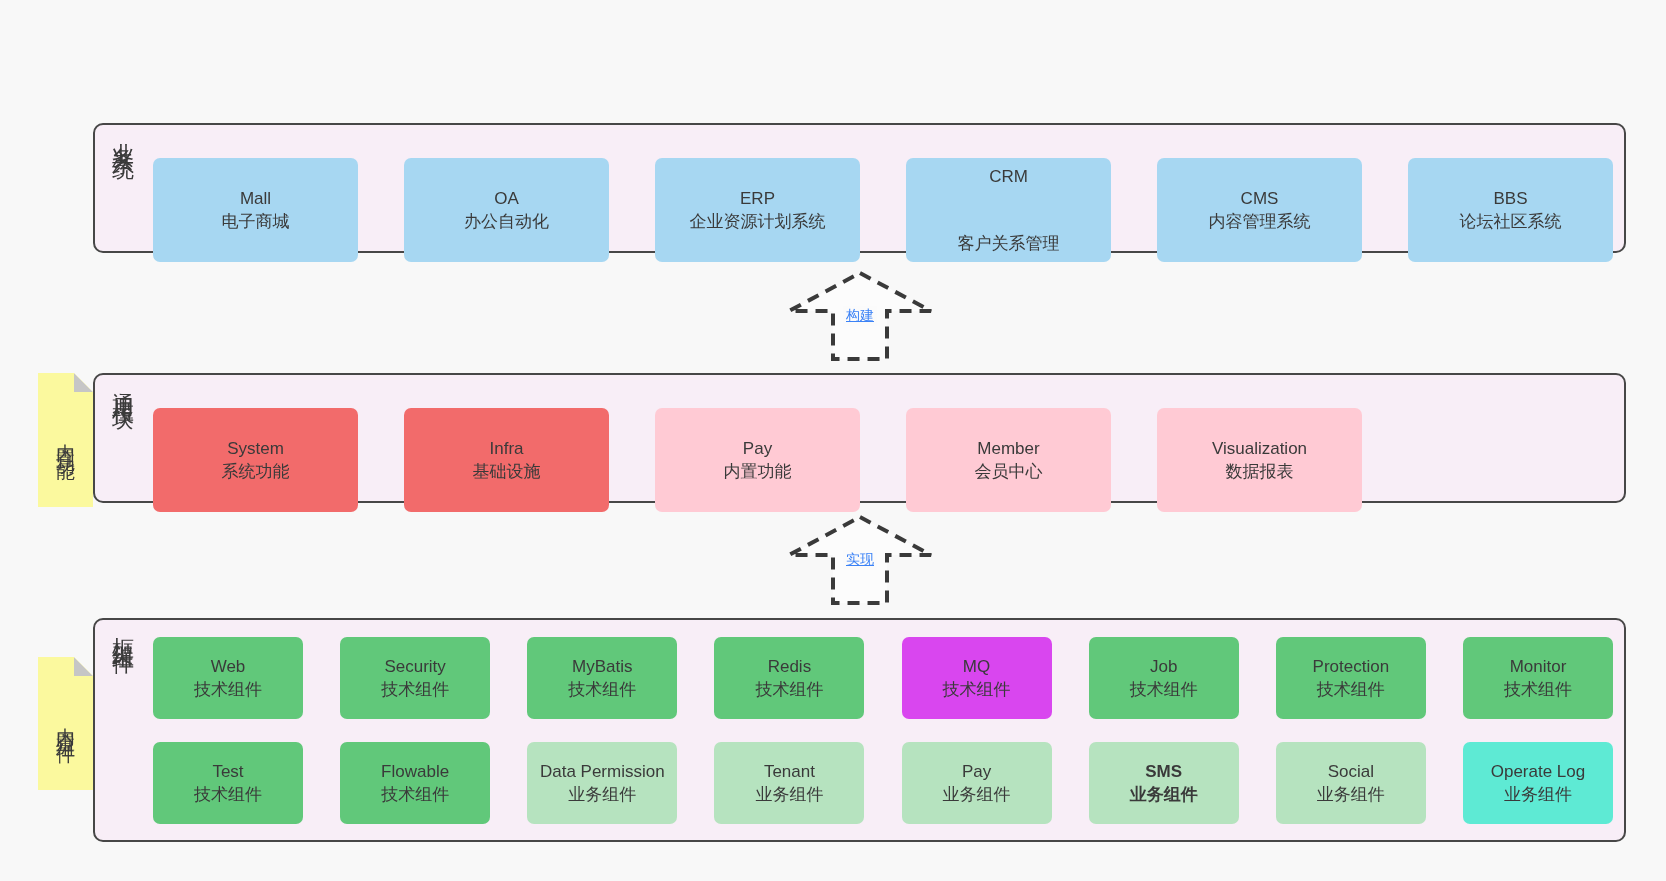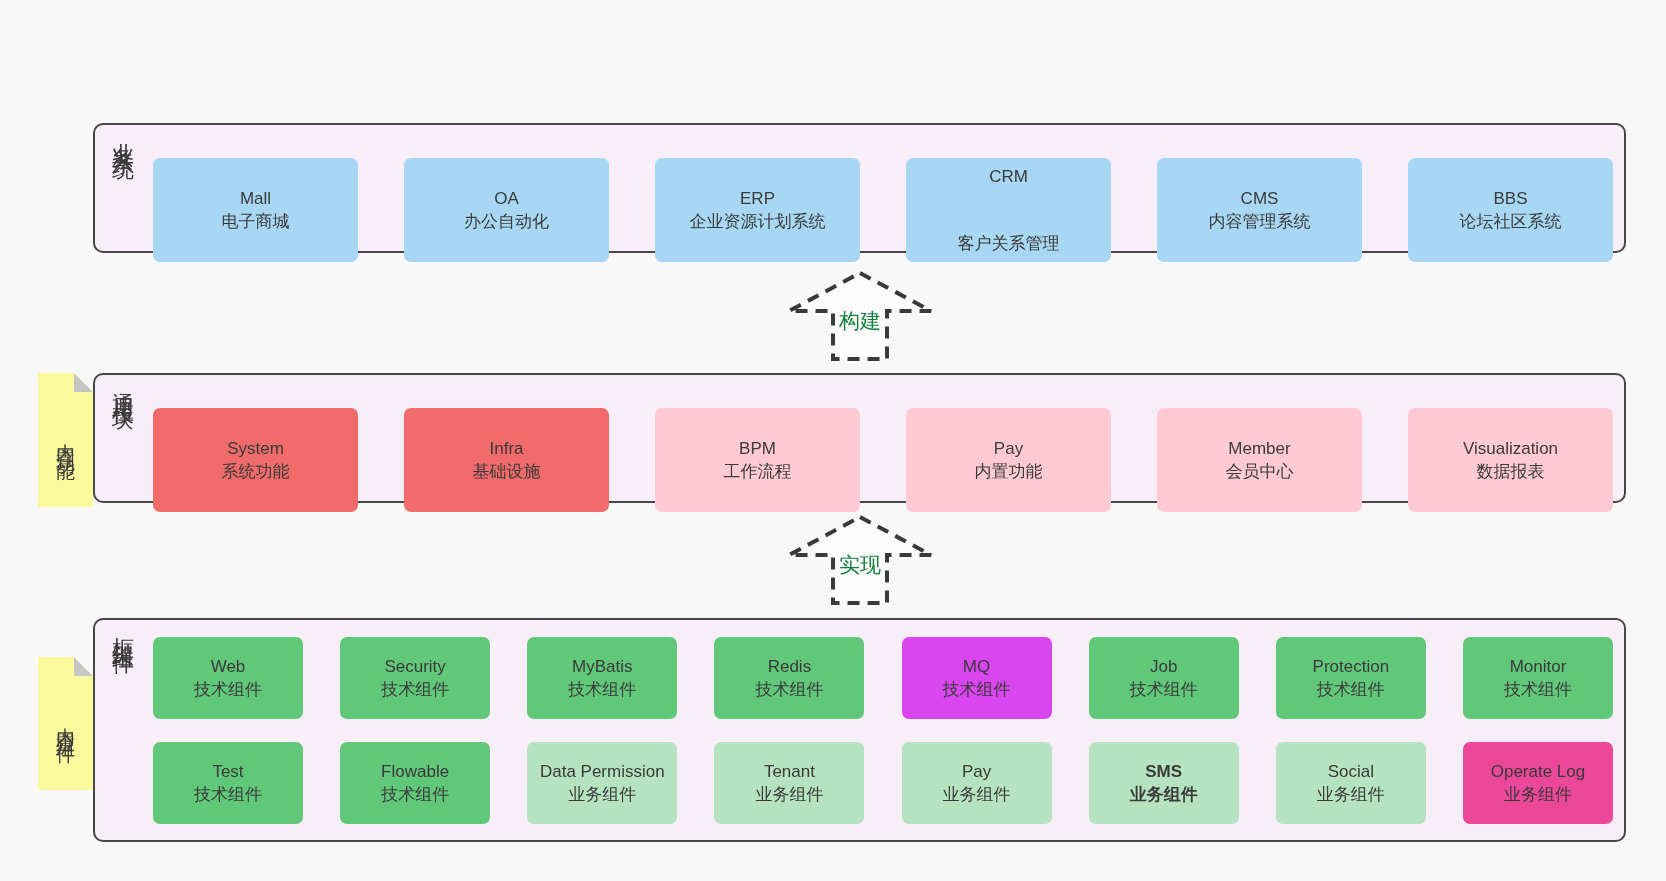--- a/index.html
+++ b/index.html
@@ -96,23 +96,24 @@
   }
   .arrow-1{top:270px;}
   .arrow-2{top:514px;}
   .arrow svg{display:block;width:150px;height:92px;}
   .arrow-label{
     position:absolute;
     top:36px;left:50%;
     transform:translateX(-50%);
     background:#fbfbfb;
     padding:1px 3px;
-    font-size:21px;
+    font-size:14px;
     white-space:nowrap;
-    color:#15803d;
+    color:#3b82f6;
+    text-decoration:underline;
   }
 </style>
 </head>
 <body>
 
 <div class="stage">
 
   <section class="band band-1">
     <div class="v-label">业务系统</div>
     <div class="boxes cols6">
@@ -155,24 +156,20 @@
     <div class="boxes cols6">
         <div class="box" style="background: rgb(242, 107, 107);">
           <div class="box-title">System</div>
           <div class="box-sub">系统功能</div>
         </div>
         <div class="box" style="background: rgb(242, 107, 107);">
           <div class="box-title">Infra</div>
           <div class="box-sub">基础设施</div>
         </div>
         <div class="box" style="background: rgb(255, 202, 212);">
-          <div class="box-title">BPM</div>
-          <div class="box-sub">工作流程</div>
-        </div>
-        <div class="box" style="background: rgb(255, 202, 212);">
           <div class="box-title">Pay</div>
           <div class="box-sub">内置功能</div>
         </div>
         <div class="box" style="background: rgb(255, 202, 212);">
           <div class="box-title">Member</div>
           <div class="box-sub">会员中心</div>
         </div>
         <div class="box" style="background: rgb(255, 202, 212);">
           <div class="box-title">Visualization</div>
           <div class="box-sub">数据报表</div>
@@ -246,21 +243,21 @@
           <div class="box-sub">业务组件</div>
         </div>
         <div class="box" style="background: rgb(182, 227, 191); font-weight: bold;">
           <div class="box-title">SMS</div>
           <div class="box-sub">业务组件</div>
         </div>
         <div class="box" style="background: rgb(182, 227, 191);">
           <div class="box-title">Social</div>
           <div class="box-sub">业务组件</div>
         </div>
-        <div class="box" style="background: #ec4899; text-align: center;">
+        <div class="box" style="background: #5eead4; text-align: center;">
           <div class="box-title">Operate Log</div>
           <div class="box-sub">业务组件</div>
         </div>
       </div>
   </section>
   <div class="note note-2">
     <span class="note-text">内置组件</span>
   </div>
 
 </div>

